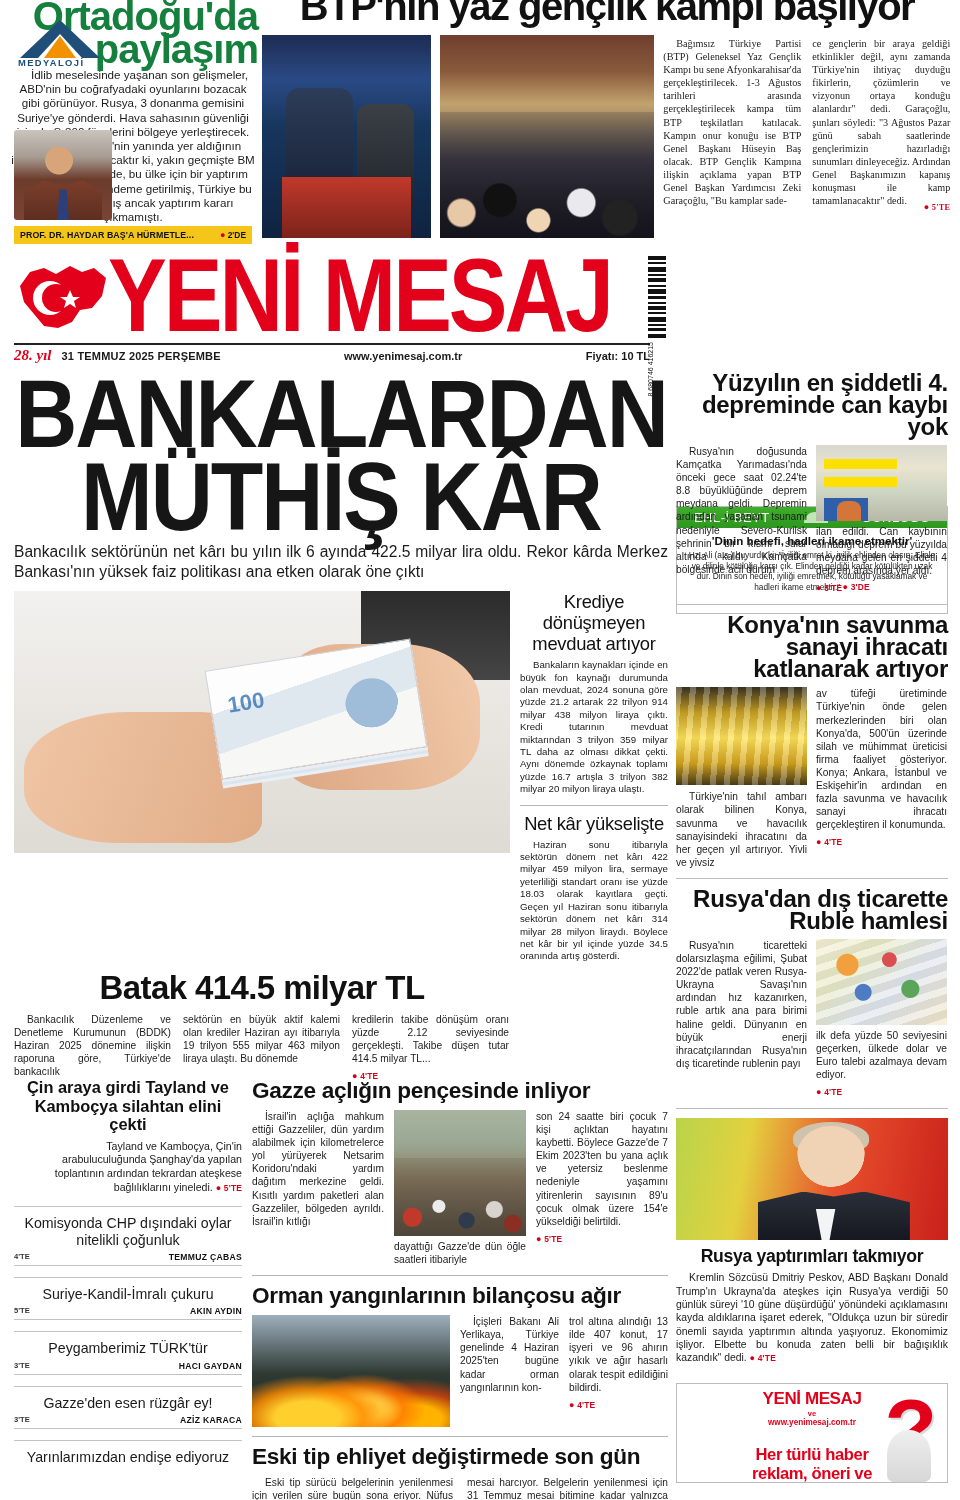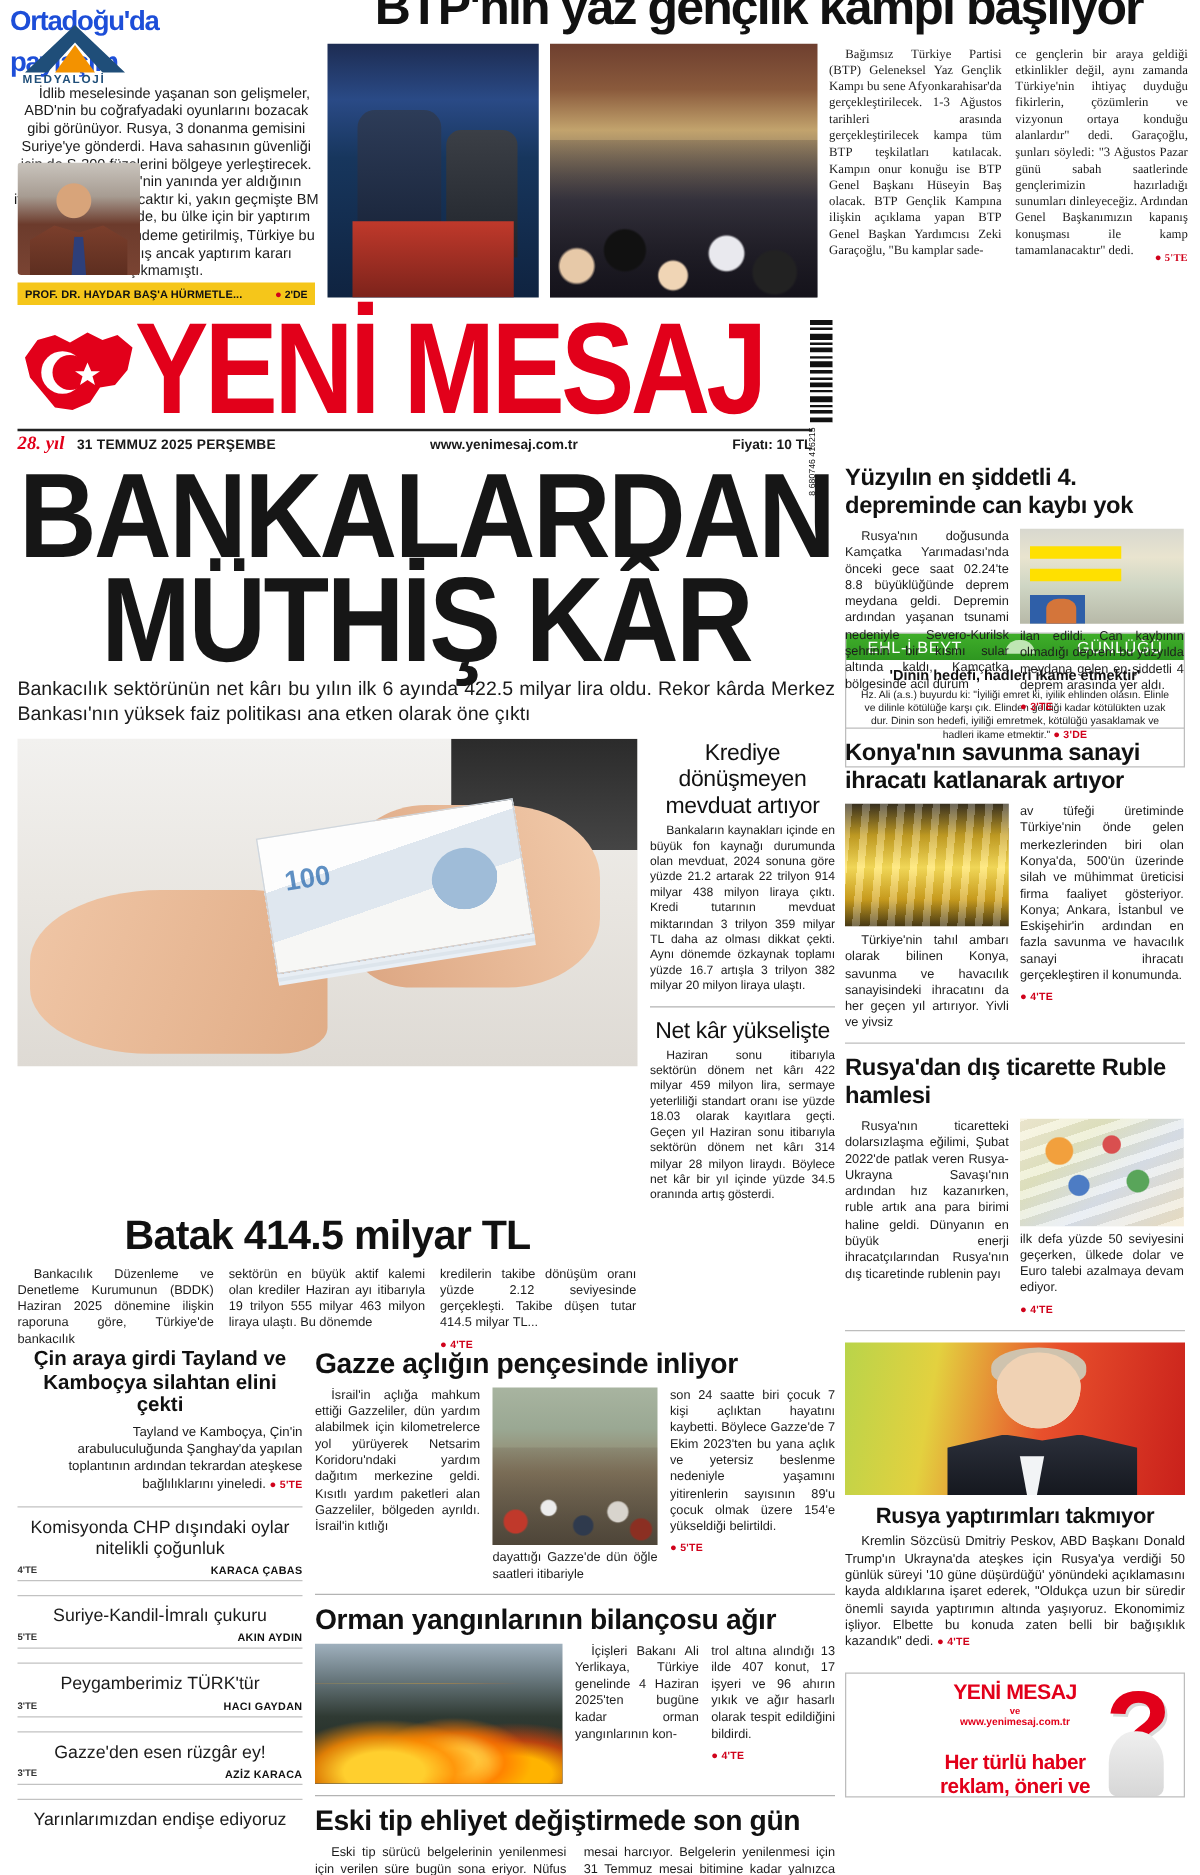--- a/index.html
+++ b/index.html
@@ -18,22 +18,22 @@
   .body-txt { font-size:10.2px; line-height:13.1px; text-align:justify; color:#1c1c1c; }
   .ind { text-indent:13px; }
   .ref { color:#d0021b; font-weight:bold; font-size:8.4px; letter-spacing:.2px; white-space:nowrap; }
   .dot { color:#d0021b; font-size:9px; }
 
   
   .topstrip { position:absolute; left:0; top:0; width:960px; height:250px; }
 
   .top-left { position:absolute; left:8px; top:0; width:250px; height:250px; }
   .top-left .tl-head {
-    font-size:22px; font-weight:bold; line-height:33px; letter-spacing:-1px;
-    text-align:left; color:#1d4ed8;
+    font-size:40px; font-weight:bold; line-height:33px; letter-spacing:-1px;
+    text-align:right; color:#15803d;
   }
   .tl-body { position:relative; font-size:11.6px; line-height:14.2px; text-align:center; color:#1c1c1c; padding:2px 2px 0; }
   .logo-medyaloji {
     position:absolute; left:10px; top:18px; width:94px; height:60px; z-index:4;
   }
   .logo-medyaloji .mark { position:relative; width:84px; height:42px; }
   .logo-medyaloji .mark svg { display:block; }
   .logo-medyaloji .wordmark {
     font-size:9.4px; font-weight:bold; letter-spacing:1.4px; color:#1f4e79; margin-top:-3px;
   }
@@ -250,21 +250,21 @@
       radial-gradient(ellipse at 80% 90%, #ffb300 0 14%, rgba(220,70,10,.8) 26%, rgba(0,0,0,0) 40%);
   }
   .news2-row { display:flex; gap:10px; margin-top:7px; }
   .news2-row .c { width:100px; }
   .ehl-2col { display:flex; gap:14px; margin-top:7px; }
   .ehl-2col .c { width:201px; }
 
   
   .rail { position:absolute; left:676px; top:372px; width:272px; }
   .rail-sec { border-bottom:1px solid #bdbdbd; padding:0 0 9px; margin-bottom:9px; }
-  .rail-head { font-size:19px; font-weight:bold; text-align:left; line-height:22px; color:#111; letter-spacing:-.3px; }
+  .rail-head { font-size:24px; font-weight:bold; text-align:right; line-height:22px; color:#111; letter-spacing:-.3px; }
   .rail-2 { display:flex; gap:9px; margin-top:7px; }
   .rail-2 .c { width:131px; }
   .photo-quake {
     width:131px; height:76px; position:relative; overflow:hidden;
     background:linear-gradient(180deg,#d8d8cf 0%, #e9e4cf 30%, #cfd6c4 60%, #b7b9a8 100%);
   }
   .photo-quake .y1{position:absolute; left:6%; top:18%; width:56%; height:13%; background:#ffe000;}
   .photo-quake .y2{position:absolute; left:6%; top:42%; width:56%; height:13%; background:#ffe000;}
   .photo-quake .b{position:absolute; left:6%; bottom:0; width:34%; height:30%; background:#2f5fa8;}
   .photo-quake .p{position:absolute; left:16%; bottom:0; width:18%; height:26%; background:#d4753a; border-radius:40% 40% 0 0;}
@@ -528,21 +528,21 @@
         <span class="ref">
           <span class="dot">●</span>
           <span>5'TE</span>
         </span>
       </div>
 
       <div class="writer-box">
         <div class="writer-title">Komisyonda CHP dışındaki oylar nitelikli çoğunluk</div>
         <div class="writer-meta">
           <span class="pg">4'TE</span>
-          <span class="nm">KARACA ÇABAS</span>
+          <span class="nm">TEMMUZ ÇABAS</span>
         </div>
       </div>
 
       <div class="writer-box">
         <div class="writer-title">Suriye-Kandil-İmralı çukuru</div>
         <div class="writer-meta">
           <span class="pg">5'TE</span>
           <span class="nm">AKIN AYDIN</span>
         </div>
       </div>

